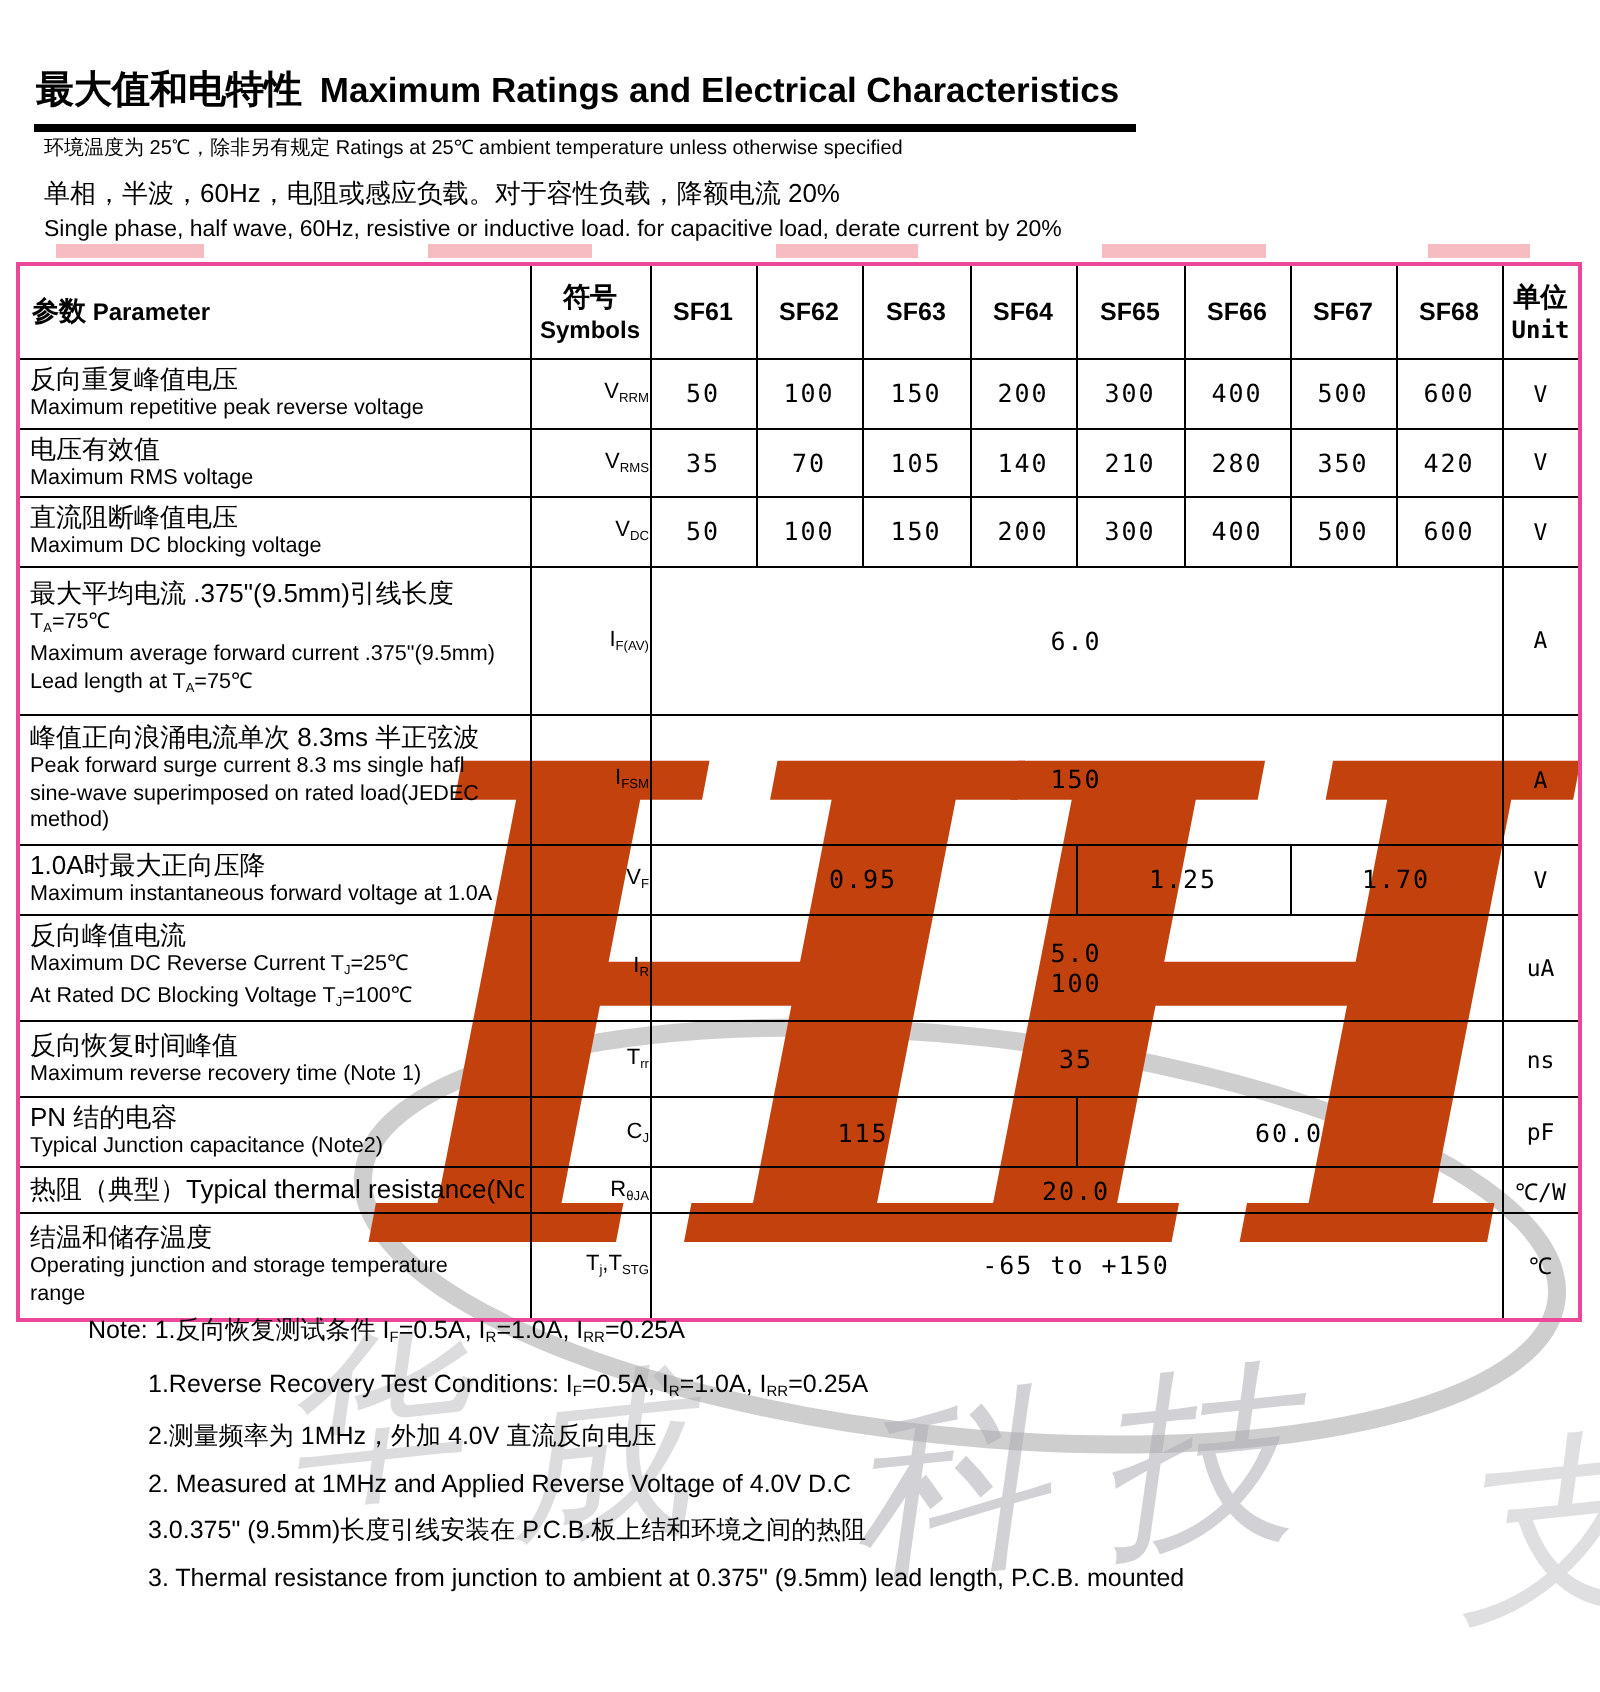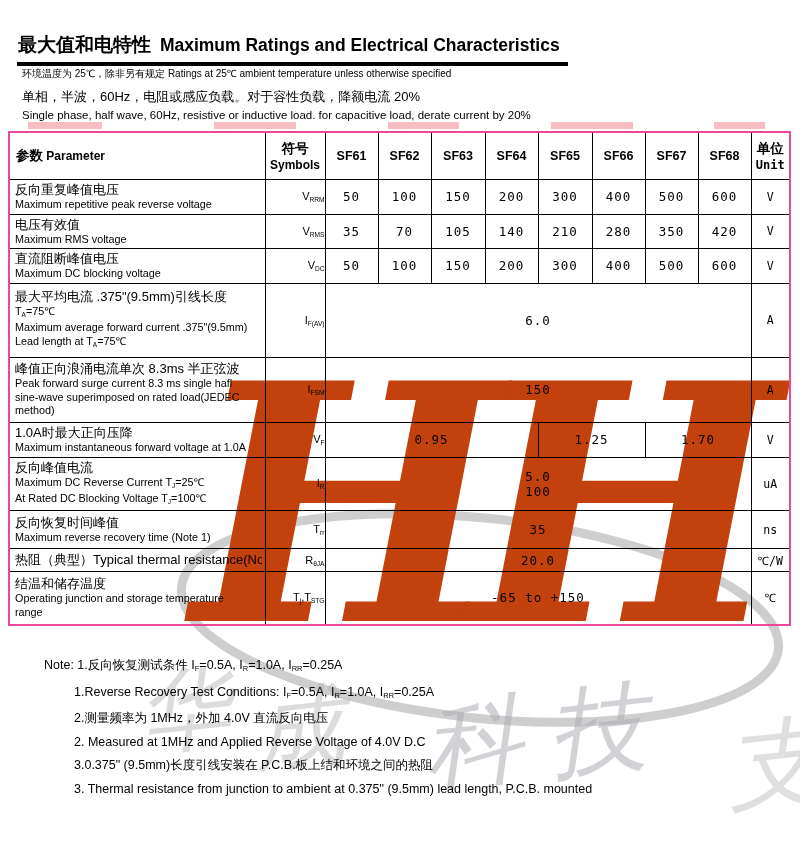--- a/index.html
+++ b/index.html
@@ -277,20 +277,34 @@
             <td class="param">
               <div class="pline zh"><span>反向恢复时间峰值</span></div>
               <div class="pline en"><span>Maximum reverse recovery time (Note 1)</span></div>
             </td>
             <td class="sym"><span>T</span><span class="sub">rr</span></td>
             <td class="val" colspan="8">
               <div>35</div>
             </td>
             <td class="unit">ns</td>
           </tr>
+          <tr style="height: 35px;">
+            <td class="param">
+              <div class="pline zh"><span>PN 结的电容</span></div>
+              <div class="pline en"><span>Typical Junction capacitance (Note2)</span></div>
+            </td>
+            <td class="sym"><span>C</span><span class="sub">J</span></td>
+            <td class="val" colspan="4">
+              <div>115</div>
+            </td>
+            <td class="val" colspan="4">
+              <div>60.0</div>
+            </td>
+            <td class="unit">pF</td>
+          </tr>
           <tr style="height: 23px;">
             <td class="param">
               <div class="pline zh"><span>热阻（典型）Typical thermal resistance(Note3)</span></div>
             </td>
             <td class="sym"><span>R</span><span class="sub">θJA</span></td>
             <td class="val" colspan="8">
               <div>20.0</div>
             </td>
             <td class="unit">℃/W</td>
           </tr>

